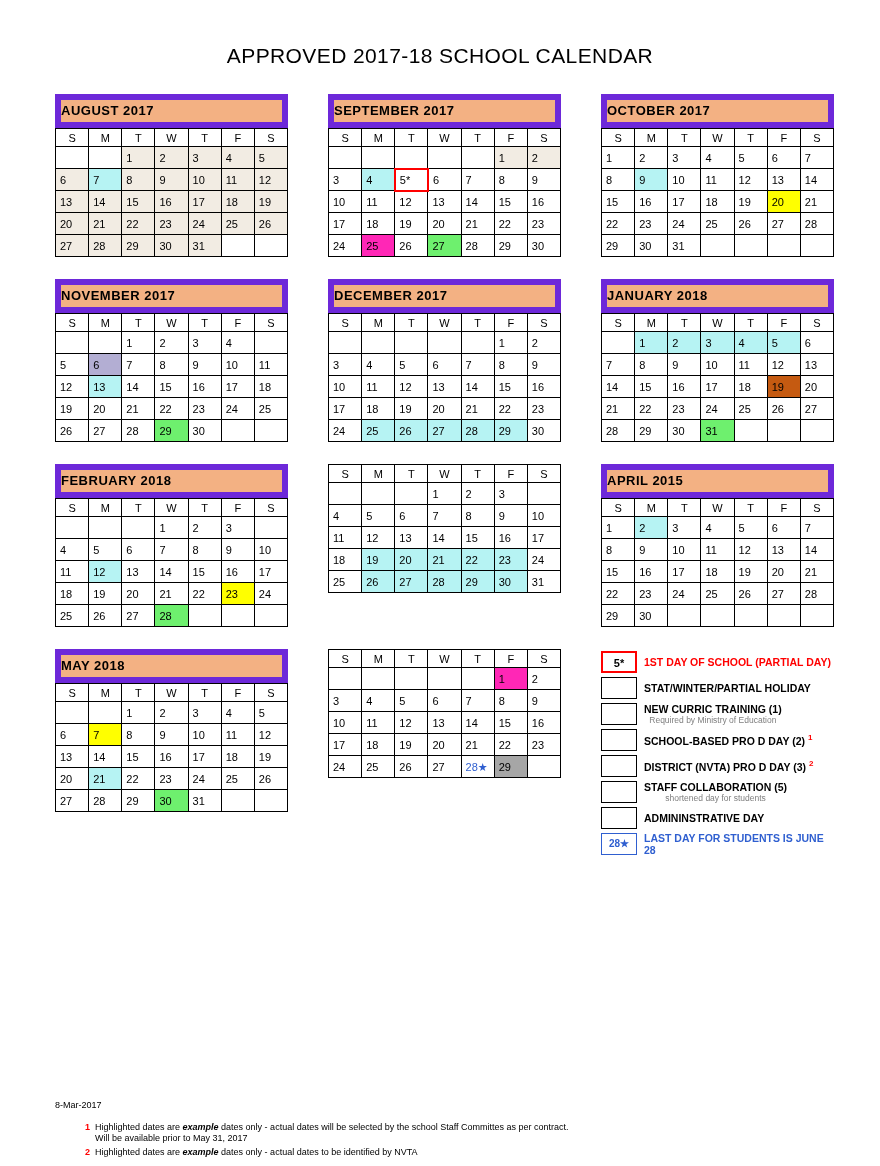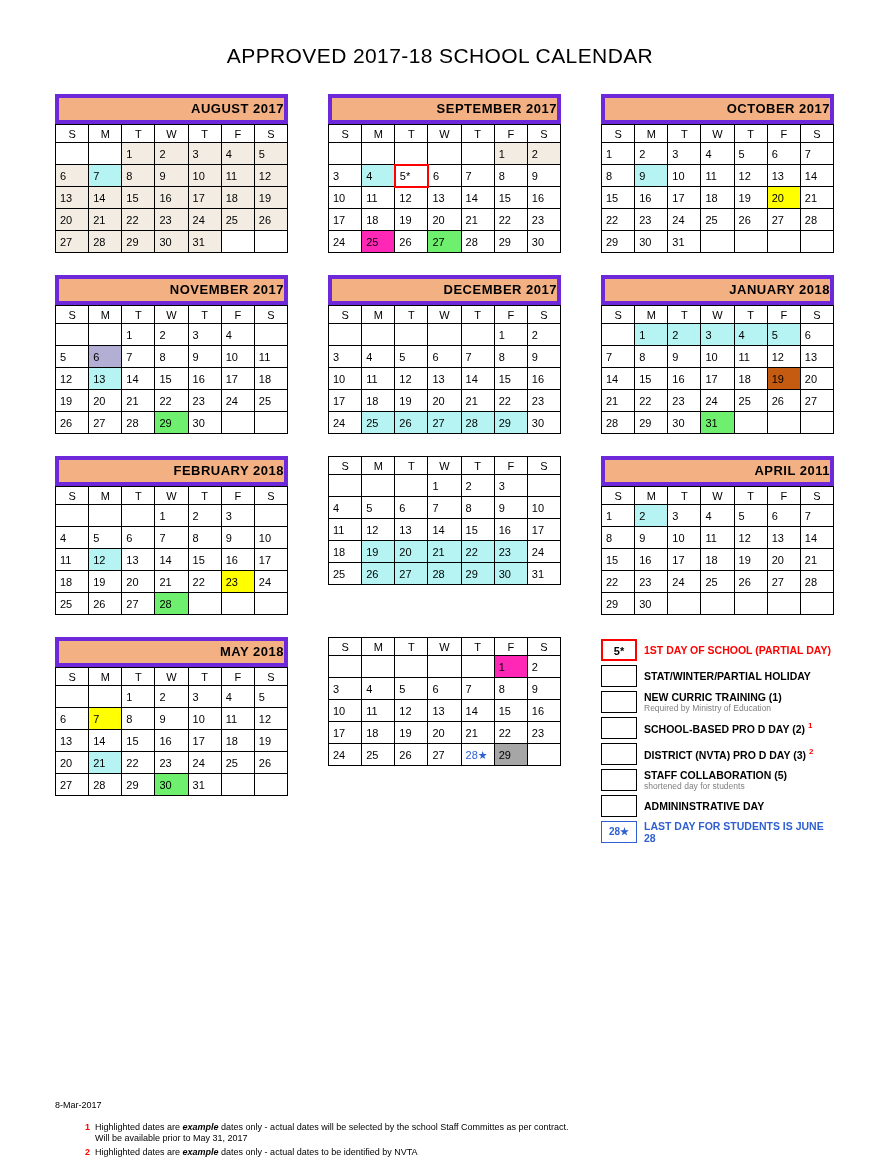--- a/index.html
+++ b/index.html
@@ -31,26 +31,26 @@
     grid-template-columns: 245px 245px 245px;
     column-gap: 28px;
     row-gap: 22px;
     padding: 12px 55px 0 55px;
   }
   .month {
     width: 233px;
   }
   .month-head {
     background: #f3b183;
-    border: 4px solid #6d28d9;
-    text-align: right;
+    border: 6px solid #6d28d9;
+    text-align: left;
     font-size: 13px;
     font-weight: bold;
     letter-spacing: 0.5px;
-    padding: 3px 0 4px 12px;
+    padding: 3px 0 4px 0;
     color: #000;
   }
   table.cal {
     border-collapse: collapse;
     width: 233px;
     table-layout: fixed;
   }
   table.cal th, table.cal td {
     border: 1px solid #000;
     height: 22px;
@@ -122,20 +122,21 @@
     font-weight: bold;
     line-height: 1.15;
   }
   .legend-label.red { color: #ff0000; }
   .legend-label.blue { color: #2f5fd0; }
   .legend-sub {
     font-size: 8.5px;
     font-weight: normal;
     color: #7f7f7f;
     display: block;
+    text-align: center;
   }
   .sup { font-size: 8px; vertical-align: super; color: #ff0000; }
 
   .footer {
     position: absolute;
     left: 55px;
     top: 1096px;
     font-size: 9px;
   }
   .footnotes {
@@ -656,21 +657,21 @@
               <td class="cyan">27</td>
               <td class="cyan">28</td>
               <td class="cyan">29</td>
               <td class="cyan">30</td>
               <td class="empty">31</td>
             </tr>
           </tbody>
         </table>
       </div>
       <div class="month">
-        <div class="month-head">APRIL 2011</div>
+        <div class="month-head">APRIL 2015</div>
         <table class="cal">
           <thead>
             <tr>
               <th>S</th>
               <th>M</th>
               <th>T</th>
               <th>W</th>
               <th>T</th>
               <th>F</th>
               <th>S</th>

